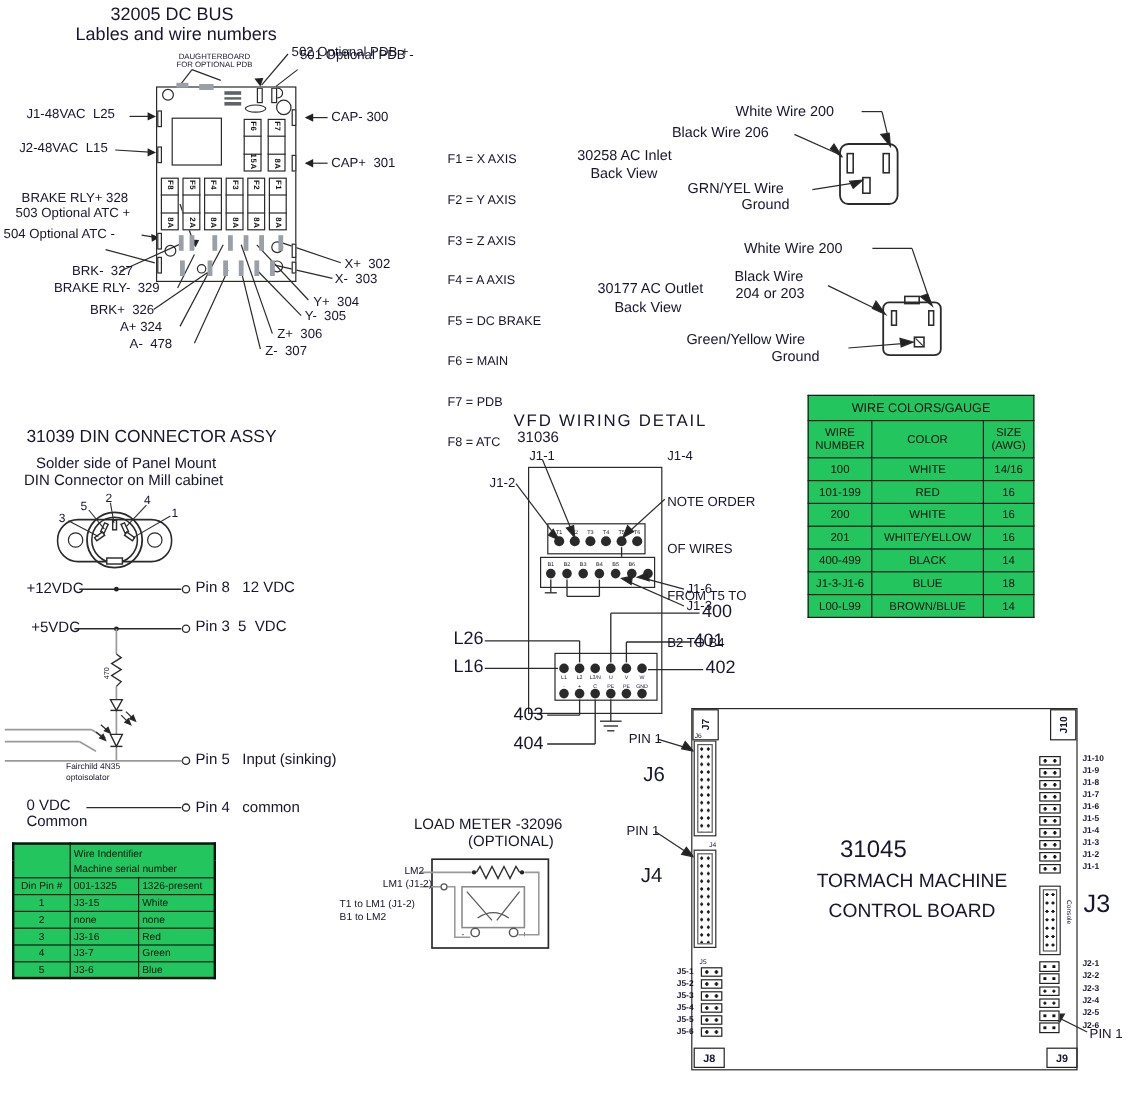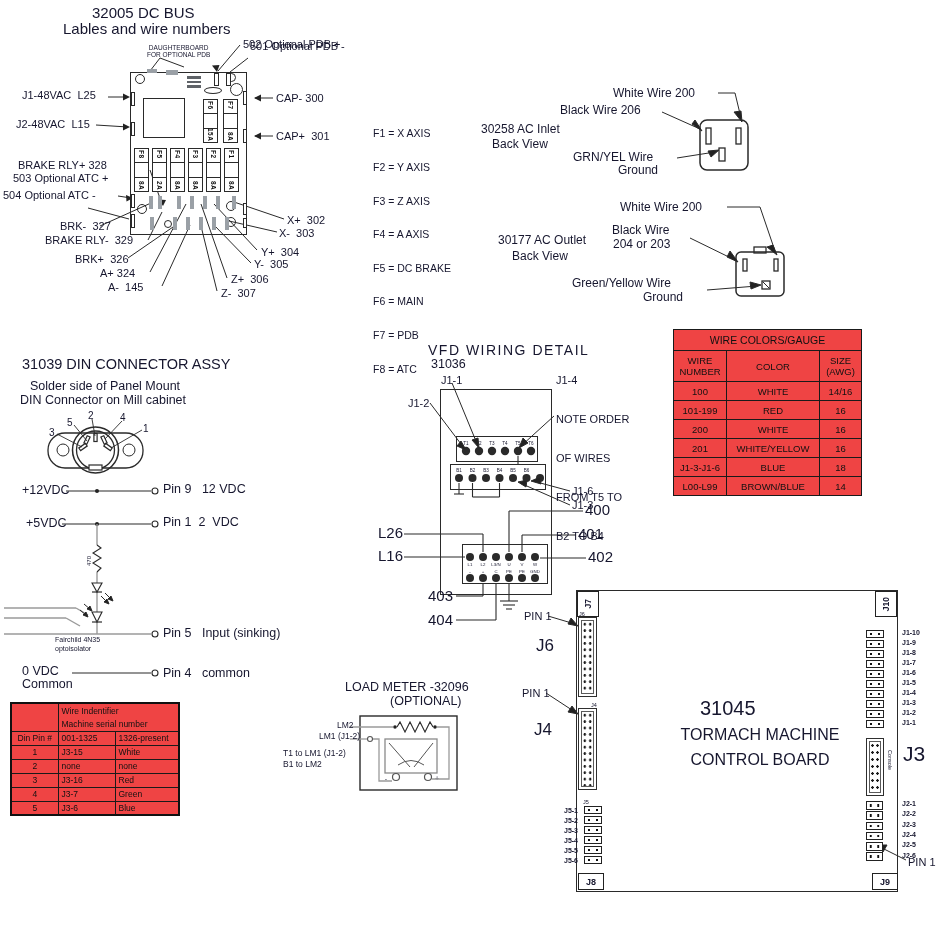--- a/index.html
+++ b/index.html
@@ -16,21 +16,21 @@
 .rect{position:absolute;border:1.3px solid #2a2a2a;z-index:2;background:transparent}
 .circ{position:absolute;border:1.2px solid #2a2a2a;border-radius:50%;z-index:2}
 .pad{position:absolute;background:#fff;border:1px solid #2a2a2a;z-index:2}
 .padf{position:absolute;background:#9aa0a6;z-index:2}
 .bar{position:absolute;background:#5f6368;z-index:2}
 .fuse{position:absolute;border:1.2px solid #2a2a2a;z-index:2;background:#fff}
 .fuse span{position:absolute;left:50%;transform:translateX(-50%);
   writing-mode:vertical-rl;font-size:6.5px;font-weight:700;color:#111;letter-spacing:.5px}
 .fuse .nm{top:1px}.fuse .rt{bottom:1px}
 .fuse i{position:absolute;left:-1px;right:-1px;border-top:1px solid #2a2a2a}
-.tbl{position:absolute;border-collapse:collapse;background:#ef4444;z-index:3;color:#111}
+.tbl{position:absolute;border-collapse:collapse;background:#22c55e;z-index:3;color:#111}
 .tbl td{border:1px solid #1a1a1a;white-space:nowrap;padding:0 3px}
 #dintable{font-size:8.5px}
 #dintable td{height:14px}
 #wiretable{font-size:9.5px;text-align:center}
 #wiretable td{height:19px}
 .idc{position:absolute;border:1.4px solid #2f2f2f;padding:2px;z-index:2;background:#fff}
 .idc .in{width:100%;height:100%;border:1px solid #5a5a5a;
   background-image:radial-gradient(circle,#1c1c1c 1.25px,rgba(0,0,0,0) 1.45px);
   background-size:50% 6.4px}
 .mods{position:absolute;display:flex;flex-direction:column;gap:1.6px;z-index:2}
@@ -398,21 +398,21 @@
 
 <div class="lbl s11" style="left:22px;top:89px">J1-48VAC  L25</div>
 <div class="lbl s11" style="left:16px;top:118px">J2-48VAC  L15</div>
 <div class="lbl s11" style="left:18px;top:159px">BRAKE RLY+ 328</div>
 <div class="lbl s11" style="left:13px;top:172px">503 Optional ATC +</div>
 <div class="lbl s11" style="left:3px;top:189px">504 Optional ATC -</div>
 <div class="lbl s11" style="left:60px;top:220px">BRK-  327</div>
 <div class="lbl s11" style="left:45px;top:234px">BRAKE RLY-  329</div>
 <div class="lbl s11" style="left:75px;top:253px">BRK+  326</div>
 <div class="lbl s11" style="left:100px;top:267px">A+ 324</div>
-<div class="lbl s11" style="left:108px;top:281px">A-  145</div>
+<div class="lbl s11" style="left:108px;top:281px">A-  478</div>
 <div class="lbl s11" style="left:243px;top:38px">502 Optional PDB +</div>
 <div class="lbl s11" style="left:250px;top:40px">501 Optional PDB -</div>
 <div class="lbl s11" style="left:276px;top:92px">CAP- 300</div>
 <div class="lbl s11" style="left:276px;top:130px">CAP+  301</div>
 <div class="lbl s11" style="left:287px;top:214px">X+  302</div>
 <div class="lbl s11" style="left:279px;top:227px">X-  303</div>
 <div class="lbl s11" style="left:261px;top:246px">Y+  304</div>
 <div class="lbl s11" style="left:254px;top:258px">Y-  305</div>
 <div class="lbl s11" style="left:231px;top:273px">Z+  306</div>
 <div class="lbl s11" style="left:221px;top:287px">Z-  307</div>
@@ -445,23 +445,23 @@
 
 <div class="lbl" style="left:22px;top:356px;font-size:14.5px">31039 DIN CONNECTOR ASSY</div>
 <div class="lbl s125" style="left:30px;top:379px">Solder side of Panel Mount</div>
 <div class="lbl s125" style="left:20px;top:393px">DIN Connector on Mill cabinet</div>
 <div class="lbl s10" style="left:88px;top:410px">2</div>
 <div class="lbl s10" style="left:120px;top:412px">4</div>
 <div class="lbl s10" style="left:67px;top:417px">5</div>
 <div class="lbl s10" style="left:49px;top:427px">3</div>
 <div class="lbl s10" style="left:143px;top:423px">1</div>
 <div class="lbl s125" style="left:22px;top:483px">+12VDC</div>
-<div class="lbl s125" style="left:163px;top:482px">Pin 9   12 VDC</div>
+<div class="lbl s125" style="left:163px;top:482px">Pin 8   12 VDC</div>
 <div class="lbl s125" style="left:26px;top:516px">+5VDC</div>
-<div class="lbl s125" style="left:163px;top:515px">Pin 1  2  VDC</div>
+<div class="lbl s125" style="left:163px;top:515px">Pin 3  5  VDC</div>
 <div class="lbl s7" style="left:55px;top:636px">Fairchild 4N35</div>
 <div class="lbl s7" style="left:55px;top:645px">optoisolator</div>
 <div class="lbl s125" style="left:163px;top:626px">Pin 5   Input (sinking)</div>
 <div class="lbl s125" style="left:22px;top:664px">0 VDC</div>
 <div class="lbl s125" style="left:22px;top:677px">Common</div>
 <div class="lbl s125" style="left:163px;top:666px">Pin 4   common</div>
 
 <table id="dintable" class="tbl" style="left:10px;top:702px;border:2px solid #111">
   <tbody>
         <tr>
@@ -560,20 +560,25 @@
           <td>200</td>
           <td>WHITE</td>
           <td>16</td>
         </tr>
   <tr>
           <td>201</td>
           <td>WHITE/YELLOW</td>
           <td>16</td>
         </tr>
   <tr>
+          <td>400-499</td>
+          <td>BLACK</td>
+          <td>14</td>
+        </tr>
+  <tr>
           <td>J1-3-J1-6</td>
           <td>BLUE</td>
           <td>18</td>
         </tr>
   <tr>
           <td>L00-L99</td>
           <td>BROWN/BLUE</td>
           <td>14</td>
         </tr>
 </tbody>

